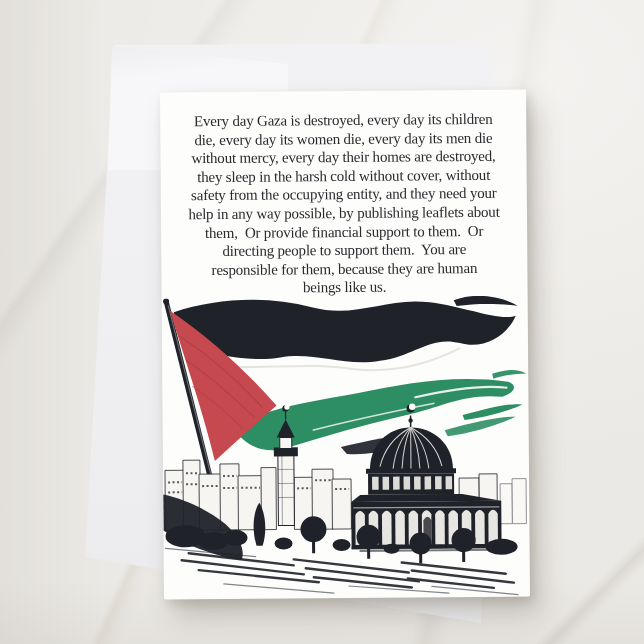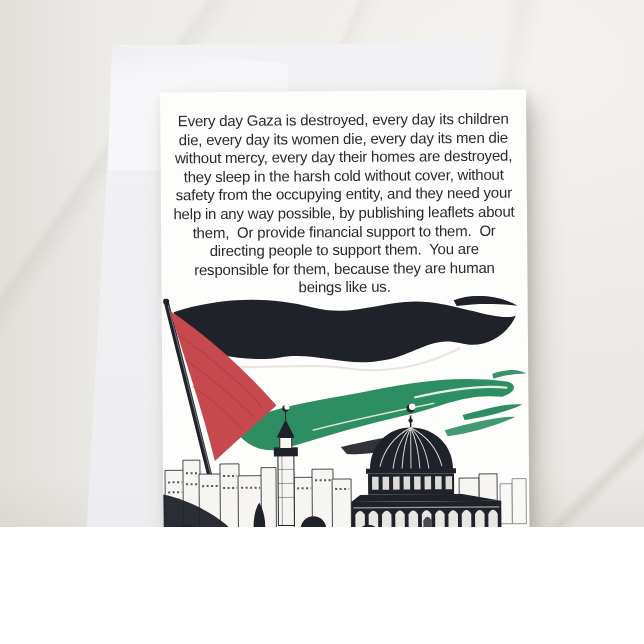--- a/index.html
+++ b/index.html
@@ -9,32 +9,32 @@
     --card-white:#fdfdfc;
     --text-ink:#2a2a2e;
     --ink:#20222a;
     --flag-red:#c6494f;
     --flag-green:#2e8e63;
     --sketch-paper:#f7f5f1;
   }
   html,body{margin:0;padding:0;}
   .scene{
     position:relative;
-    width:644px;height:527px;
+    width:644px;height:644px;
     overflow:hidden;
     background-color:var(--surface);
     background-image:
       radial-gradient(130% 100% at 80% 12%, rgba(255,255,255,0.45), rgba(255,255,255,0) 60%),
       linear-gradient(114deg, transparent 40.5%, rgba(187,172,148,0.20) 41.3%, rgba(187,172,148,0.06) 42.6%, transparent 43.8%),
       linear-gradient(100deg, transparent 69%, rgba(164,152,132,0.14) 71%, transparent 74%),
       linear-gradient(125deg, transparent 20%, rgba(150,146,140,0.12) 21%, transparent 23.5%),
       linear-gradient(135deg, transparent 91.5%, rgba(140,132,120,0.16) 92.6%, transparent 94%),
       linear-gradient(90deg, rgba(120,113,100,0.08), transparent 16%),
       linear-gradient(0deg, rgba(120,113,100,0.07), transparent 10%);
-    font-family:Liberation Sans, sans-serif;
+    font-family:Liberation Serif, serif;
   }
   .envelope{
     position:absolute;left:85px;top:43px;width:406px;height:600px;
     background:linear-gradient(180deg,#f2f2f4 0%,#efeff1 55%,#ebebed 100%);
     clip-path:polygon(29px 2px, 406px 0px, 406px 60px, 396px 580px, 0px 514px);
     filter:drop-shadow(4px 10px 12px rgba(88,80,66,0.22));
   }
   .envelope-flap{
     position:absolute;left:100px;top:46px;width:188px;height:124px;
     background:

